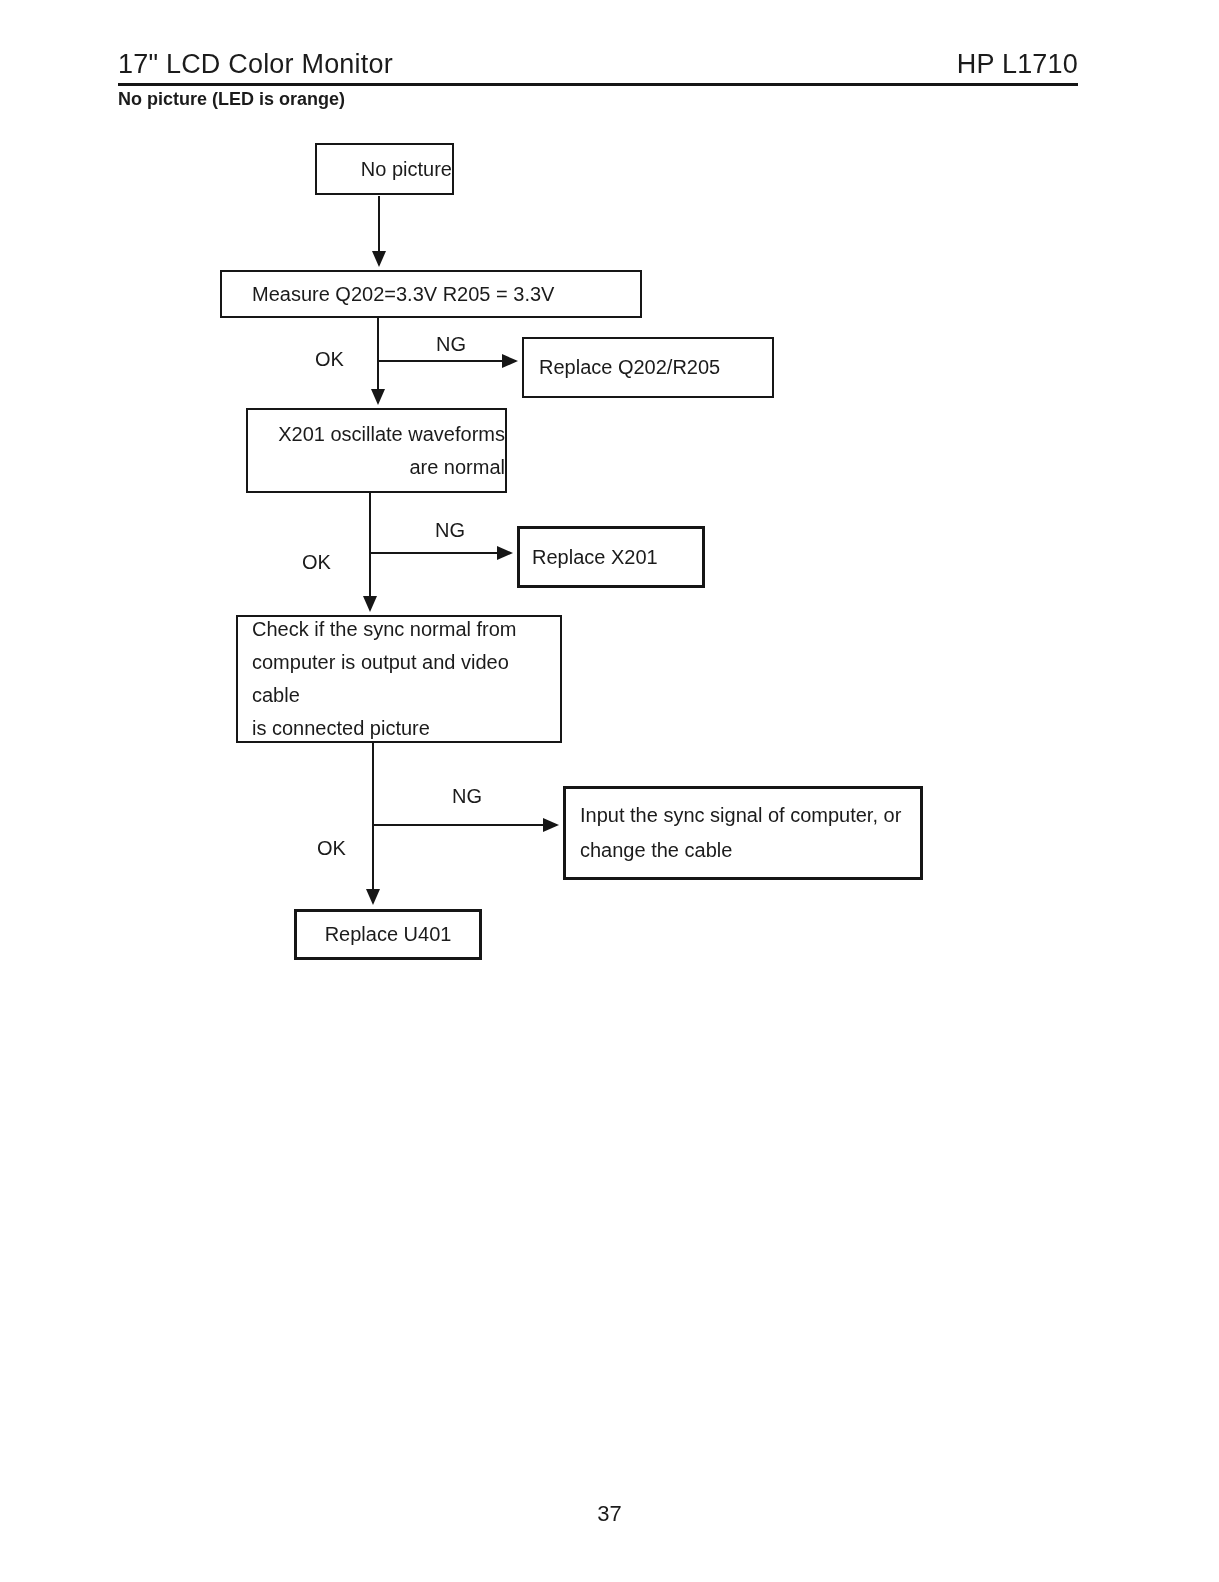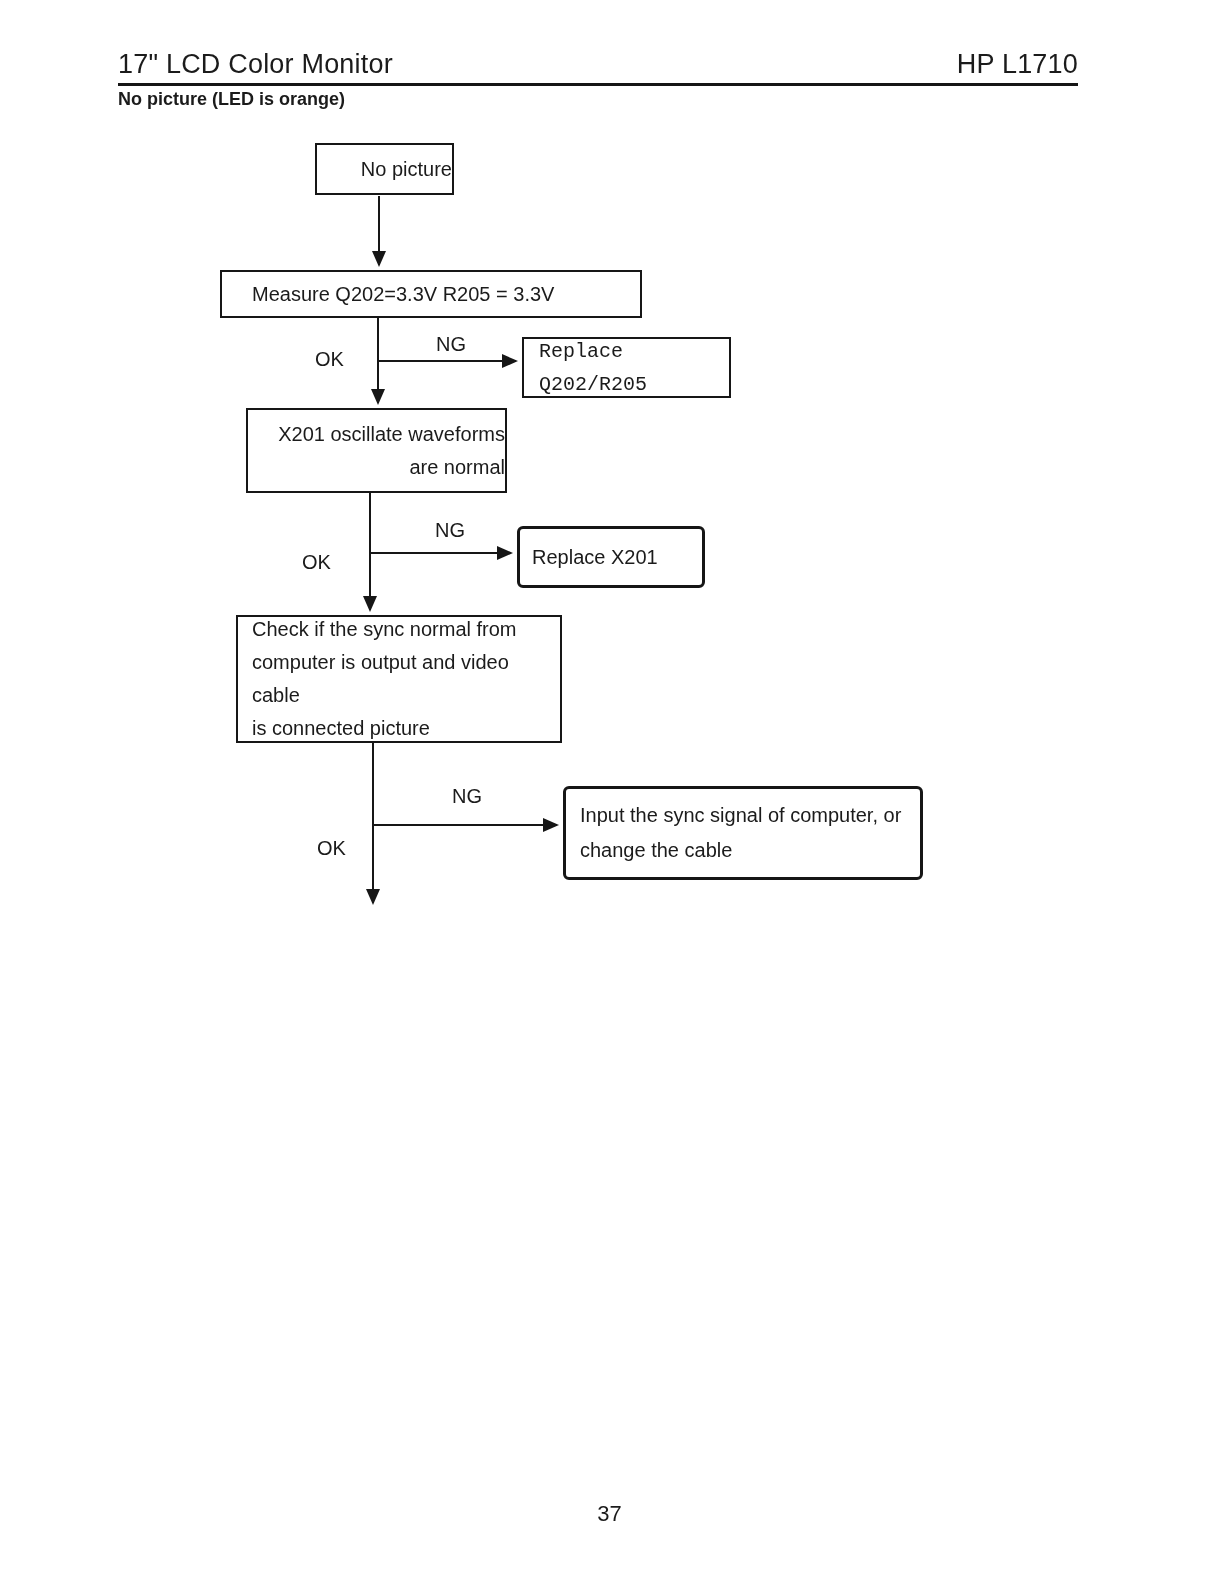--- a/index.html
+++ b/index.html
@@ -42,26 +42,26 @@
   .node {
     position: absolute;
     border: 2px solid #161616;
     background: #ffffff;
     display: flex;
     flex-direction: column;
     justify-content: center;
     font-size: 20px;
     line-height: 33px;
   }
-  .node.thick { border-width: 3px; border-radius: 6px; }
+  .node.thick { border-width: 3px; }
   .node.center { align-items: center; }
 
   #node-start        { left: 315px; top: 143px; width: 139px; height: 52px; padding-left: 15px; text-align: right; }
   #node-measure      { left: 220px; top: 270px; width: 422px; height: 48px; padding-left: 30px; }
-  #node-replace-q202 { left: 522px; top: 337px; width: 209px; height: 61px; padding-left: 15px; font-family: Liberation Mono, monospace; }
+  #node-replace-q202 { left: 522px; top: 337px; width: 252px; height: 61px; padding-left: 15px; }
   #node-x201         { left: 246px; top: 408px; width: 261px; height: 85px; padding-left: 14px; align-items: flex-end; }
   #node-replace-x201 { left: 517px; top: 526px; width: 188px; height: 62px; padding-left: 12px; }
   #node-check-sync   { left: 236px; top: 615px; width: 326px; height: 128px; padding-left: 14px; }
   #node-input-sync   { left: 563px; top: 786px; width: 360px; height: 94px; padding-left: 14px; line-height: 35px; }
   #node-replace-u401 { left: 294px; top: 909px; width: 188px; height: 51px; }
 
   
   .branch-label {
     position: absolute;
     font-size: 20px;
@@ -146,20 +146,23 @@
     <div>Check if the sync normal from</div>
     <div>computer is output and video cable</div>
     <div>is connected picture</div>
   </div>
 
   <div class="node thick" id="node-input-sync">
     <div>Input the sync signal of computer, or</div>
     <div>change the cable</div>
   </div>
 
+  <div class="node thick center" id="node-replace-u401">
+    <div>Replace U401</div>
+  </div>
 
   <span class="branch-label" id="label-ok-1">OK</span>
   <span class="branch-label" id="label-ng-1">NG</span>
   <span class="branch-label" id="label-ok-2">OK</span>
   <span class="branch-label" id="label-ng-2">NG</span>
   <span class="branch-label" id="label-ok-3">OK</span>
   <span class="branch-label" id="label-ng-3">NG</span>
 
   <div class="page-number">37</div>
 

